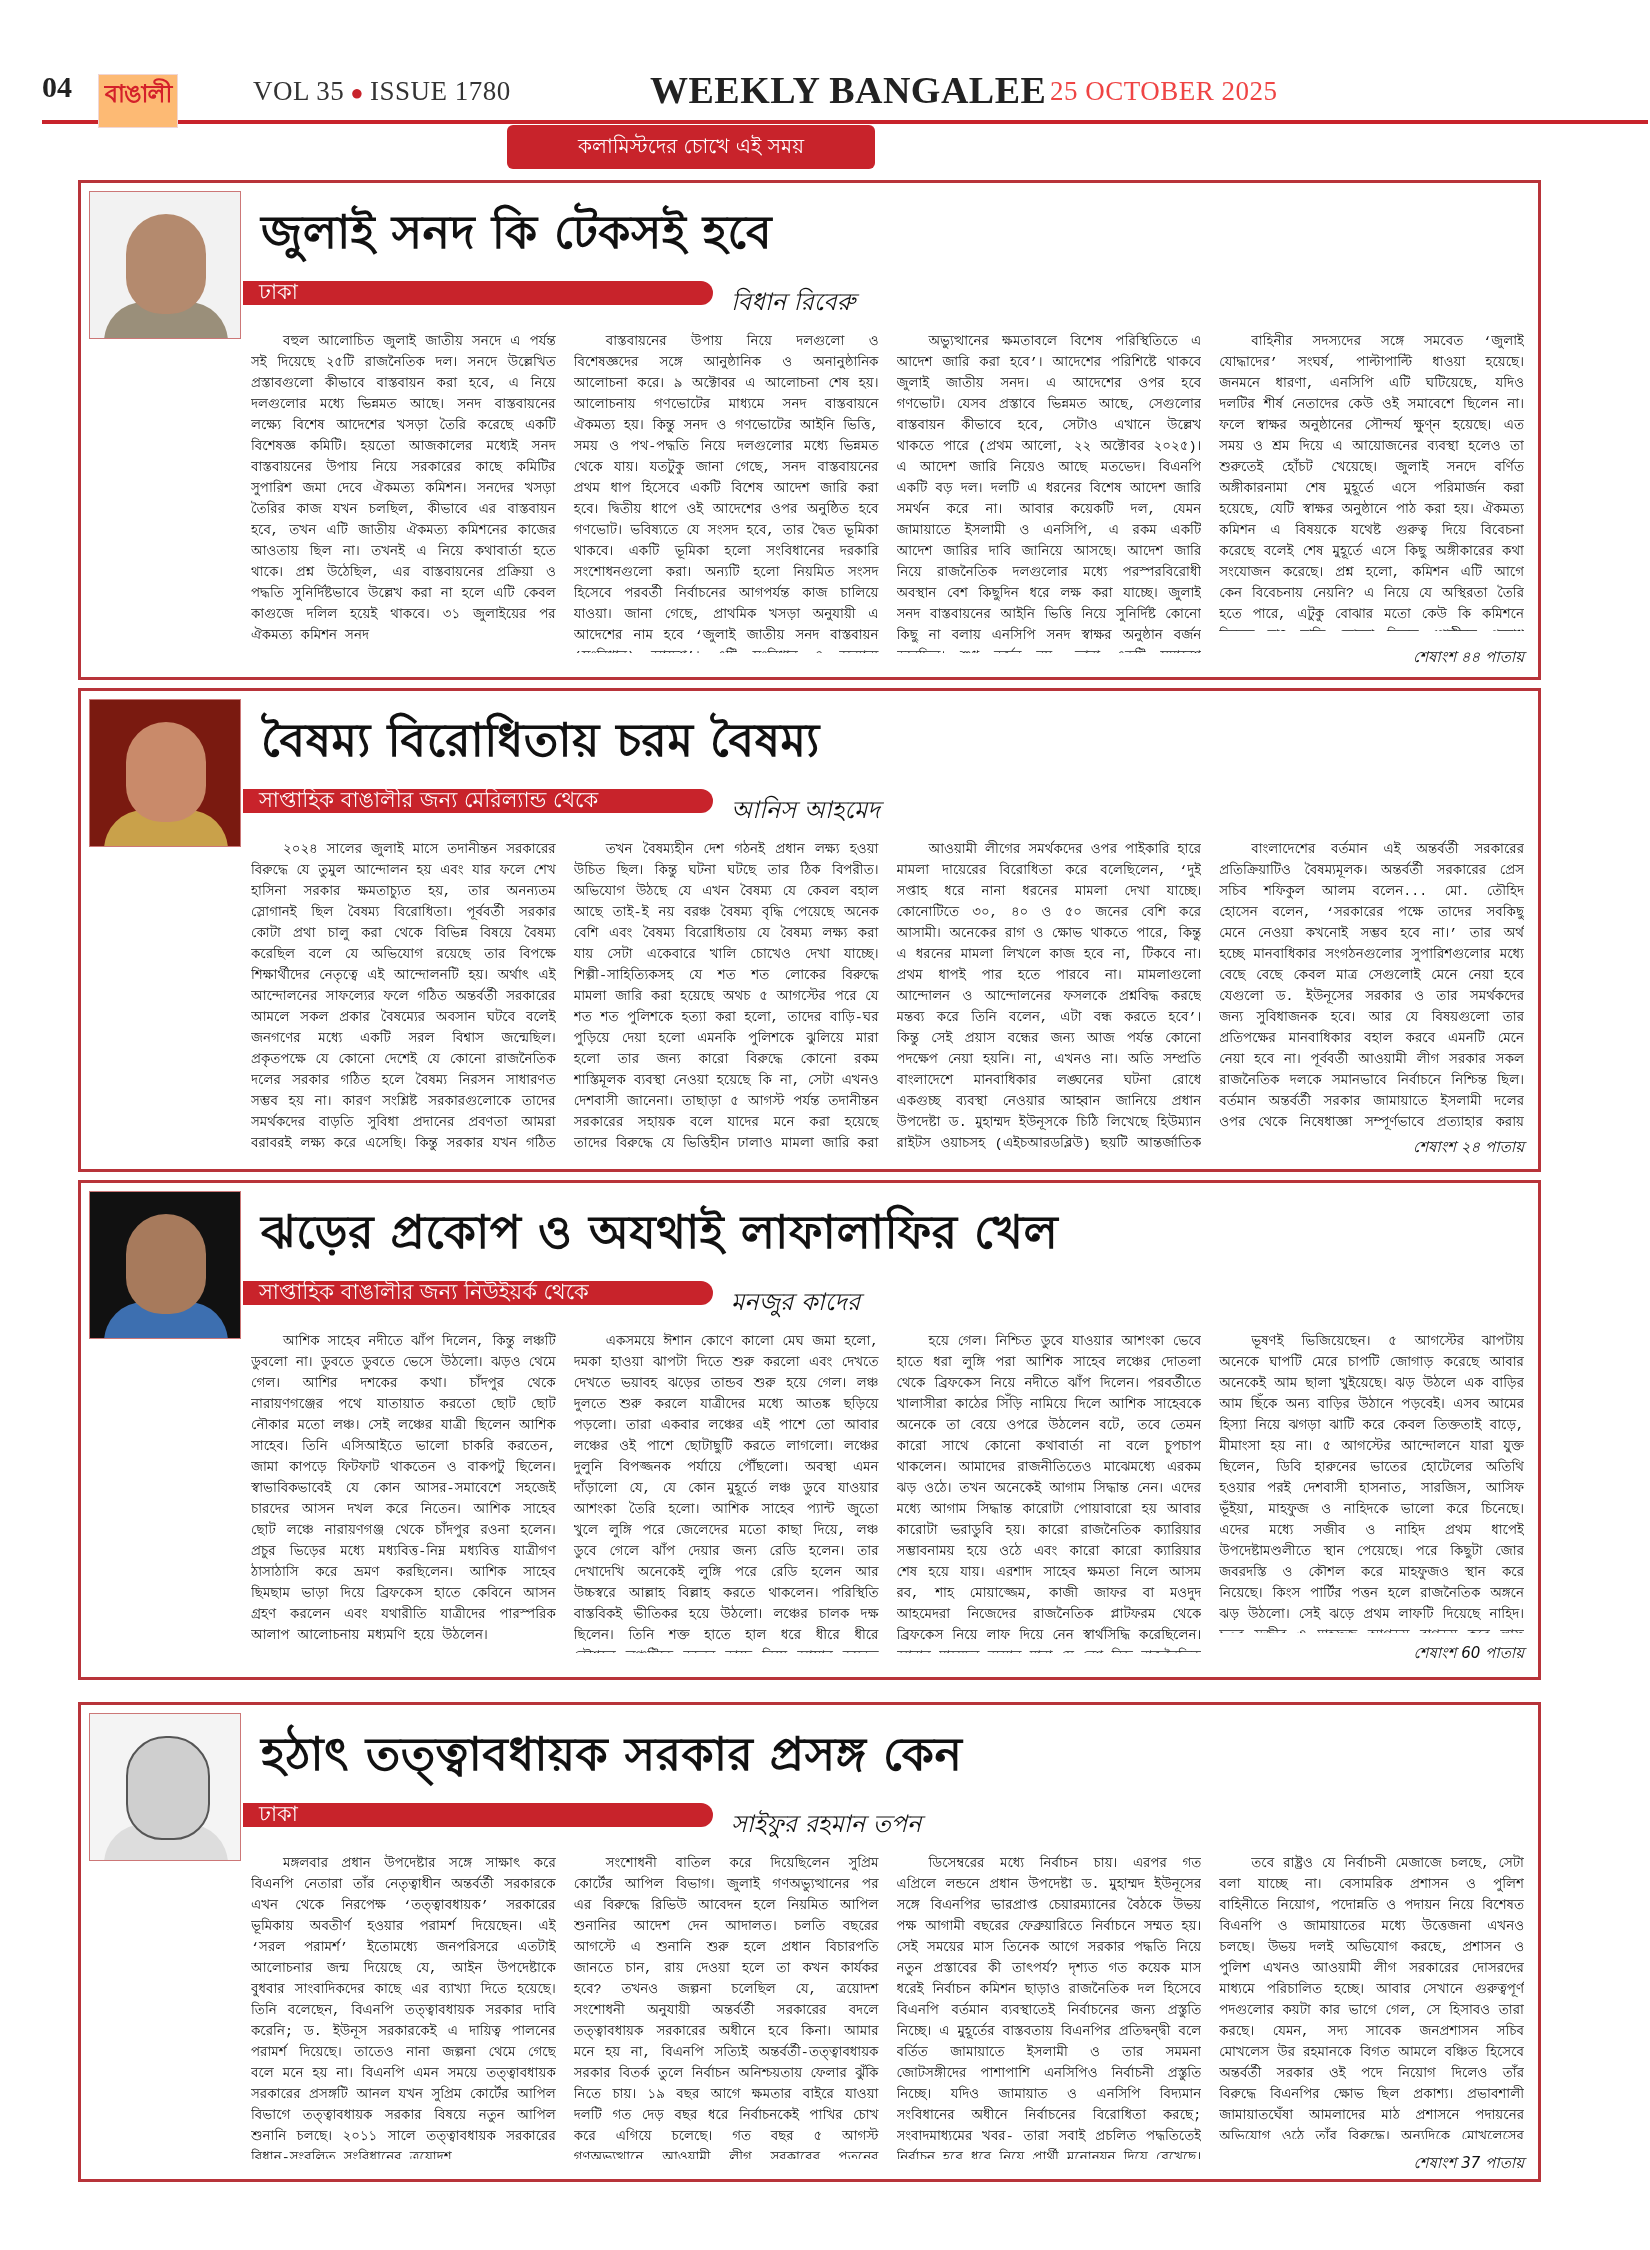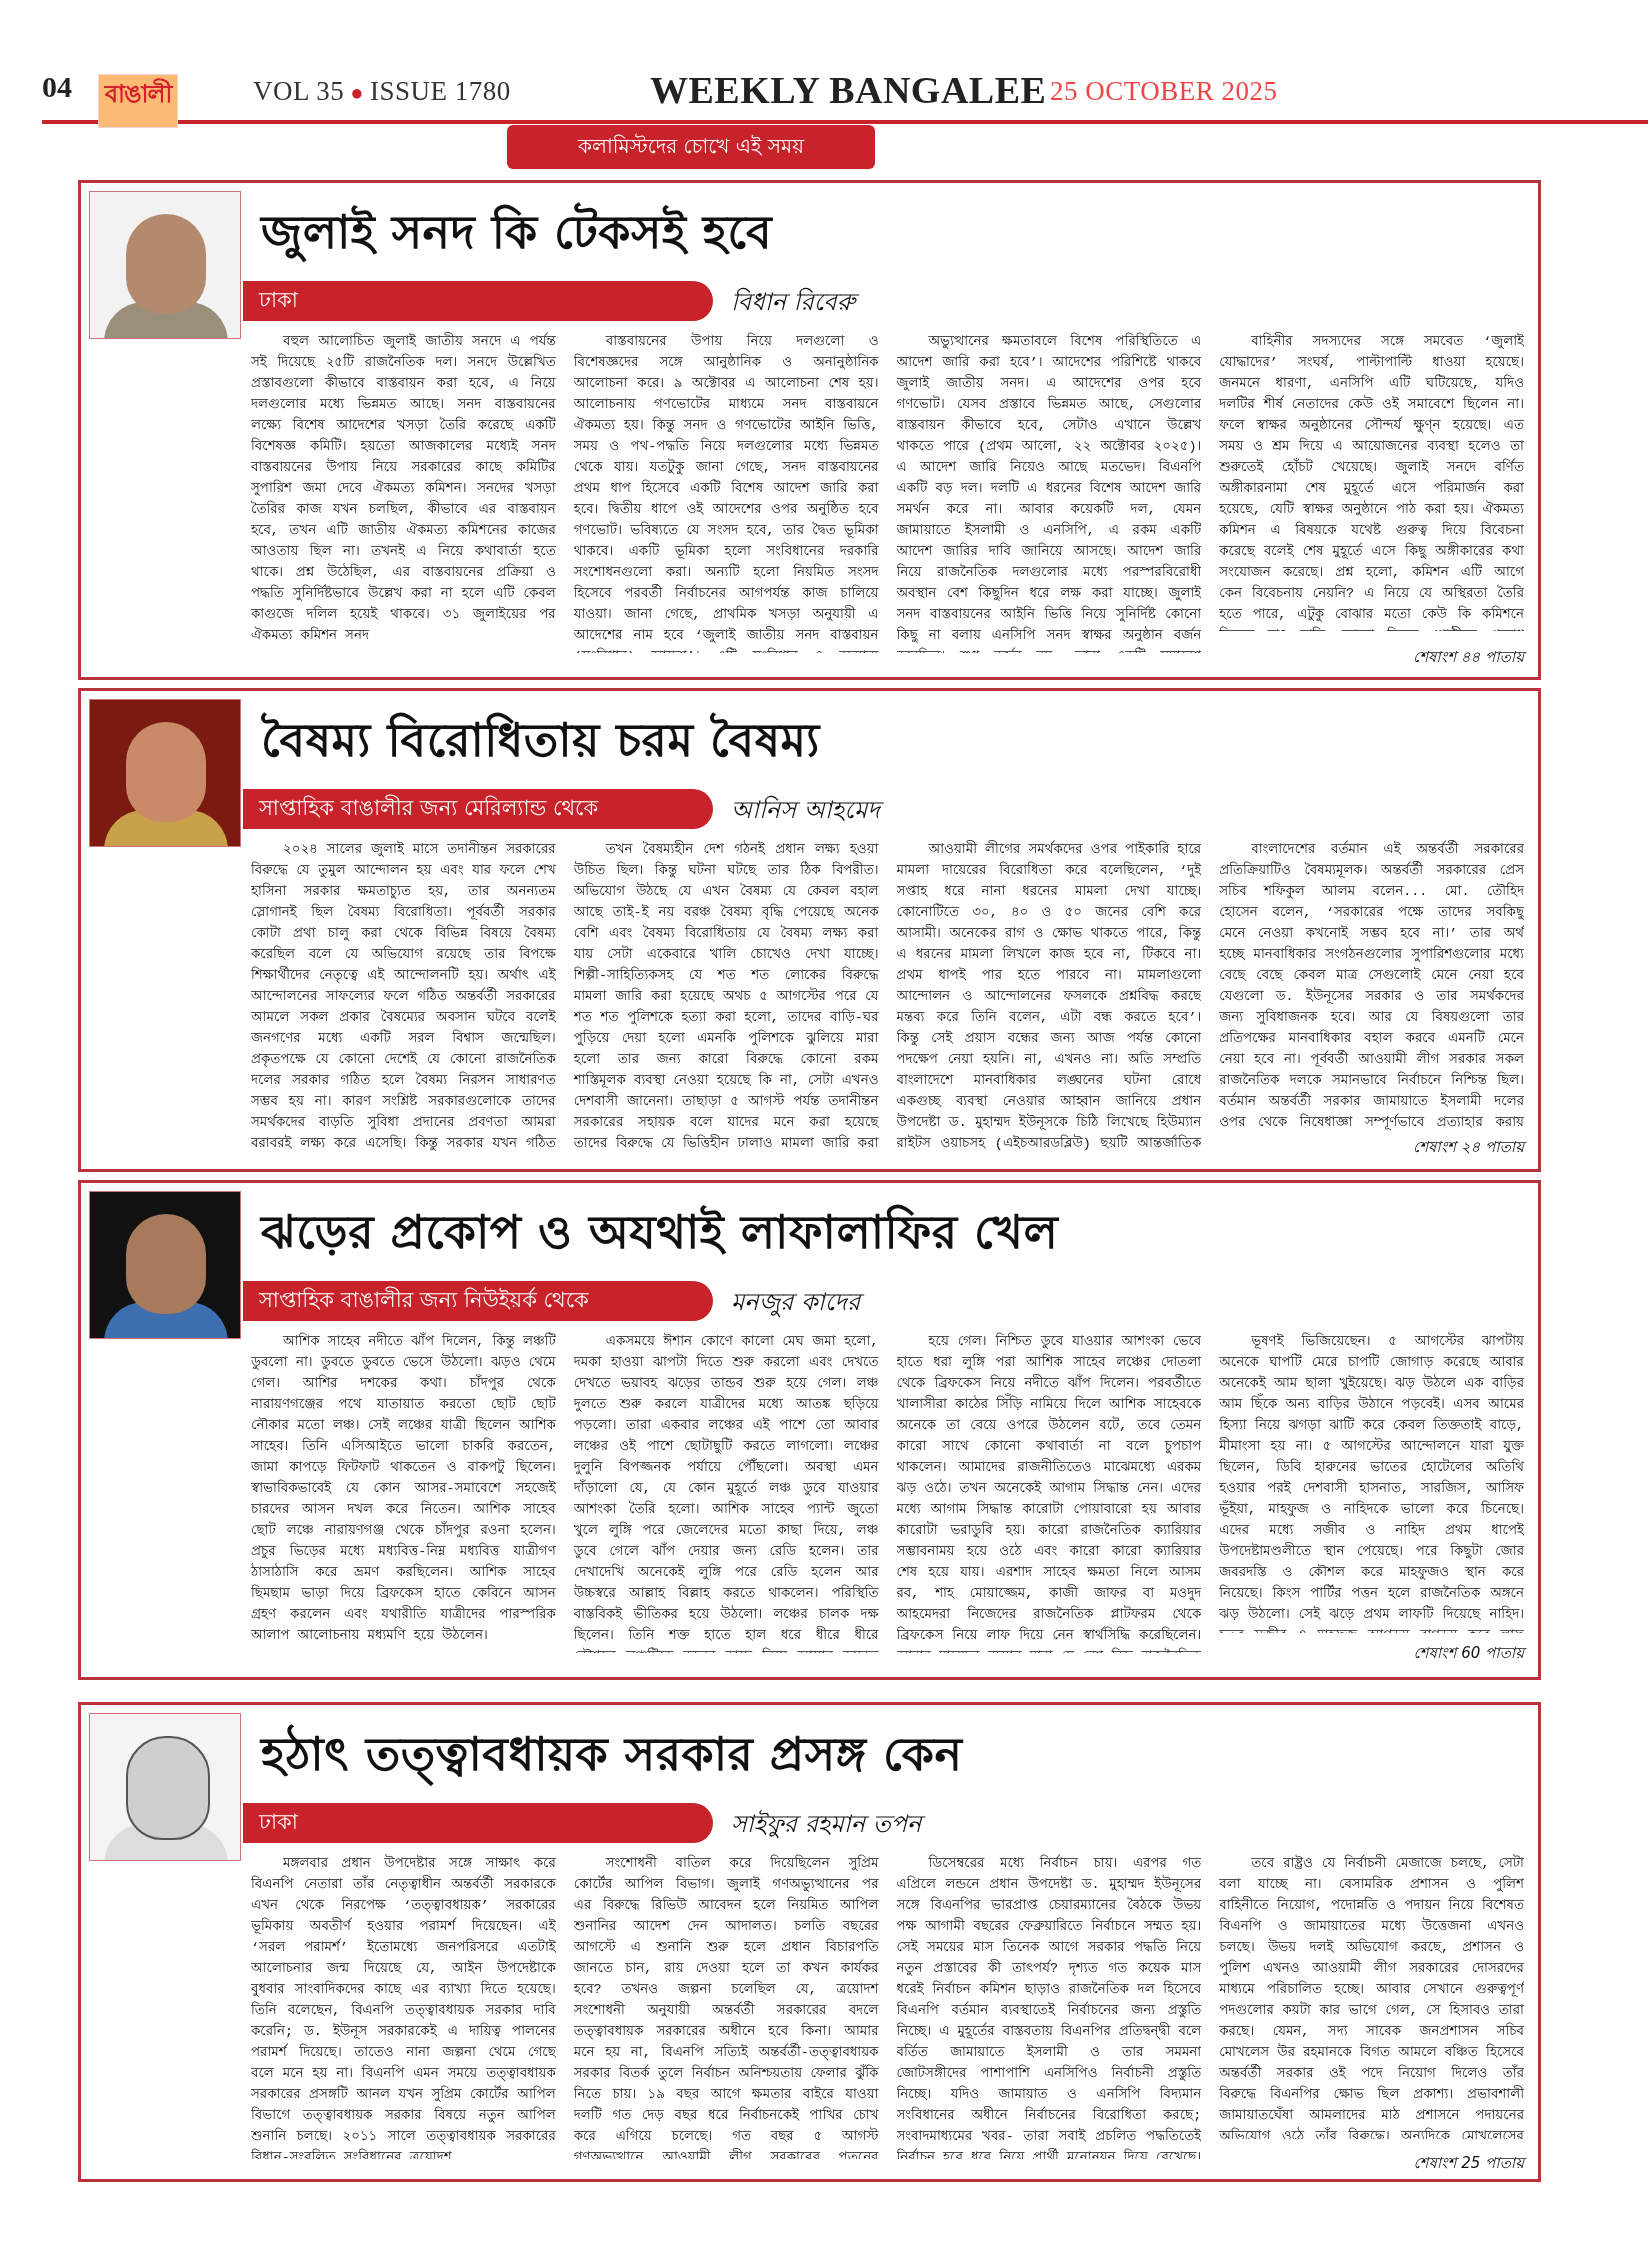--- a/index.html
+++ b/index.html
@@ -18,21 +18,21 @@
 
   
   .section-banner { position:absolute; left:507px; top:125px; width:368px; height:44px; background:#c8232b; border-radius:6px; color:#fff; display:flex; align-items:center; justify-content:center; font-size:20px; }
 
   
   .article { position:absolute; left:78px; width:1463px; border:3px solid #b8343a; box-sizing:border-box; background:#fff; }
   .photo { position:absolute; left:8px; top:8px; width:152px; height:148px; border:1px solid #c77; box-sizing:border-box; overflow:hidden; }
   .photo .head { position:absolute; left:36px; top:22px; width:80px; height:100px; border-radius:40px 40px 36px 36px; }
   .photo .body { position:absolute; left:14px; top:110px; width:124px; height:60px; border-radius:40px 40px 0 0; }
   .headline { position:absolute; left:180px; top:14px; font-size:46px; font-weight:bold; color:#111; white-space:nowrap; letter-spacing:0.5px; }
-  .pill { position:absolute; left:162px; top:98px; width:470px; height:40px; background:#c8232b; color:#fff; border-radius:0 24px 24px 0; display:flex; align-items:center; padding-left:16px; box-sizing:border-box; font-size:21px; }
+  .pill { position:absolute; left:162px; top:98px; width:470px; height:24px; background:#c8232b; color:#fff; border-radius:0 24px 24px 0; display:flex; align-items:center; padding-left:16px; box-sizing:border-box; font-size:21px; }
   .byline { position:absolute; left:650px; top:100px; font-size:24px; font-style:italic; color:#111; }
   .cols { position:absolute; left:170px; right:14px; top:148px; display:grid; grid-template-columns: 1fr 1fr 1fr 1fr; column-gap:18px;font-family:Liberation Mono, monospace; }
   .col { font-size:13.4px; line-height:21px; text-align:justify; color:#111; overflow:hidden; }
   .col p { margin:0; text-indent:32px; }
   .cont { position:absolute; right:14px; font-size:15px; font-style:italic; color:#111; }
 </style>
 </head>
 <body>
 
 <div class="masthead">
@@ -140,14 +140,14 @@
     <div class="col" style="height:306px;">
         <p>সংশোধনী বাতিল করে দিয়েছিলেন সুপ্রিম কোর্টের আপিল বিভাগ। জুলাই গণঅভ্যুত্থানের পর এর বিরুদ্ধে রিভিউ আবেদন হলে নিয়মিত আপিল শুনানির আদেশ দেন আদালত। চলতি বছরের আগস্টে এ শুনানি শুরু হলে প্রধান বিচারপতি জানতে চান, রায় দেওয়া হলে তা কখন কার্যকর হবে? তখনও জল্পনা চলেছিল যে, ত্রয়োদশ সংশোধনী অনুযায়ী অন্তর্বর্তী সরকারের বদলে তত্ত্বাবধায়ক সরকারের অধীনে হবে কিনা। আমার মনে হয় না, বিএনপি সত্যিই অন্তর্বর্তী-তত্ত্বাবধায়ক সরকার বিতর্ক তুলে নির্বাচন অনিশ্চয়তায় ফেলার ঝুঁকি নিতে চায়। ১৯ বছর আগে ক্ষমতার বাইরে যাওয়া দলটি গত দেড় বছর ধরে নির্বাচনকেই পাখির চোখ করে এগিয়ে চলেছে। গত বছর ৫ আগস্ট গণঅভ্যুত্থানে আওয়ামী লীগ সরকারের পতনের পরদিন- ৬ আগস্টেই দলীয় সমাবেশে দলটি তিন মাসের মধ্যে জাতীয় নির্বাচন দাবি করে। নানা মহলের সমালোচনার মুখে সেই দাবি থেকে সরে এসে এ বছরের ফেব্রুয়ারিতে আগামী</p>
       </div>
     <div class="col" style="height:306px;">
         <p>ডিসেম্বরের মধ্যে নির্বাচন চায়। এরপর গত এপ্রিলে লন্ডনে প্রধান উপদেষ্টা ড. মুহাম্মদ ইউনূসের সঙ্গে বিএনপির ভারপ্রাপ্ত চেয়ারম্যানের বৈঠকে উভয় পক্ষ আগামী বছরের ফেব্রুয়ারিতে নির্বাচনে সম্মত হয়। সেই সময়ের মাস তিনেক আগে সরকার পদ্ধতি নিয়ে নতুন প্রস্তাবের কী তাৎপর্য? দৃশ্যত গত কয়েক মাস ধরেই নির্বাচন কমিশন ছাড়াও রাজনৈতিক দল হিসেবে বিএনপি বর্তমান ব্যবস্থাতেই নির্বাচনের জন্য প্রস্তুতি নিচ্ছে। এ মুহূর্তের বাস্তবতায় বিএনপির প্রতিদ্বন্দ্বী বলে বর্তিত জামায়াতে ইসলামী ও তার সমমনা জোটসঙ্গীদের পাশাপাশি এনসিপিও নির্বাচনী প্রস্তুতি নিচ্ছে। যদিও জামায়াত ও এনসিপি বিদ্যমান সংবিধানের অধীনে নির্বাচনের বিরোধিতা করছে; সংবাদমাধ্যমের খবর- তারা সবাই প্রচলিত পদ্ধতিতেই নির্বাচন হবে ধরে নিয়ে প্রার্থী মনোনয়ন দিয়ে রেখেছে। এটাও সত্য, জনপরিসরে এখনও নির্বাচনী হাওয়া ওঠেনি। জুলাই সনদ নিয়ে গণঅভ্যুত্থানের পক্ষের দলগুলোর মধ্যে টানাপোড়েন এর জন্য অনেকাংশে দায়ী হতে পারে।</p>
       </div>
     <div class="col" style="height:286px;">
         <p>তবে রাষ্ট্রও যে নির্বাচনী মেজাজে চলছে, সেটা বলা যাচ্ছে না। বেসামরিক প্রশাসন ও পুলিশ বাহিনীতে নিয়োগ, পদোন্নতি ও পদায়ন নিয়ে বিশেষত বিএনপি ও জামায়াতের মধ্যে উত্তেজনা এখনও চলছে। উভয় দলই অভিযোগ করছে, প্রশাসন ও পুলিশ এখনও আওয়ামী লীগ সরকারের দোসরদের মাধ্যমে পরিচালিত হচ্ছে। আবার সেখানে গুরুত্বপূর্ণ পদগুলোর কয়টা কার ভাগে গেল, সে হিসাবও তারা করছে। যেমন, সদ্য সাবেক জনপ্রশাসন সচিব মোখলেস উর রহমানকে বিগত আমলে বঞ্চিত হিসেবে অন্তর্বর্তী সরকার ওই পদে নিয়োগ দিলেও তাঁর বিরুদ্ধে বিএনপির ক্ষোভ ছিল প্রকাশ্য। প্রভাবশালী জামায়াতঘেঁষা আমলাদের মাঠ প্রশাসনে পদায়নের অভিযোগ ওঠে তাঁর বিরুদ্ধে। অন্যদিকে মোখলেসের জায়গায় বর্তমান জনপ্রশাসন সচিবকে বসানো হলে জামায়াত ক্ষেপে যায়। সম্প্রতি জামায়াতের কেন্দ্রীয় নায়েবে আমির ড. আবদুল্লাহ মো. তাহের সরকারের কয়েকজন উপদেষ্টার</p>
       </div>
   </div>
-  <div class="cont" style="top:446px;">শেষাংশ 25 পাতায়</div>
+  <div class="cont" style="top:446px;">শেষাংশ 37 পাতায়</div>
 </div>
 
 </body></html>

